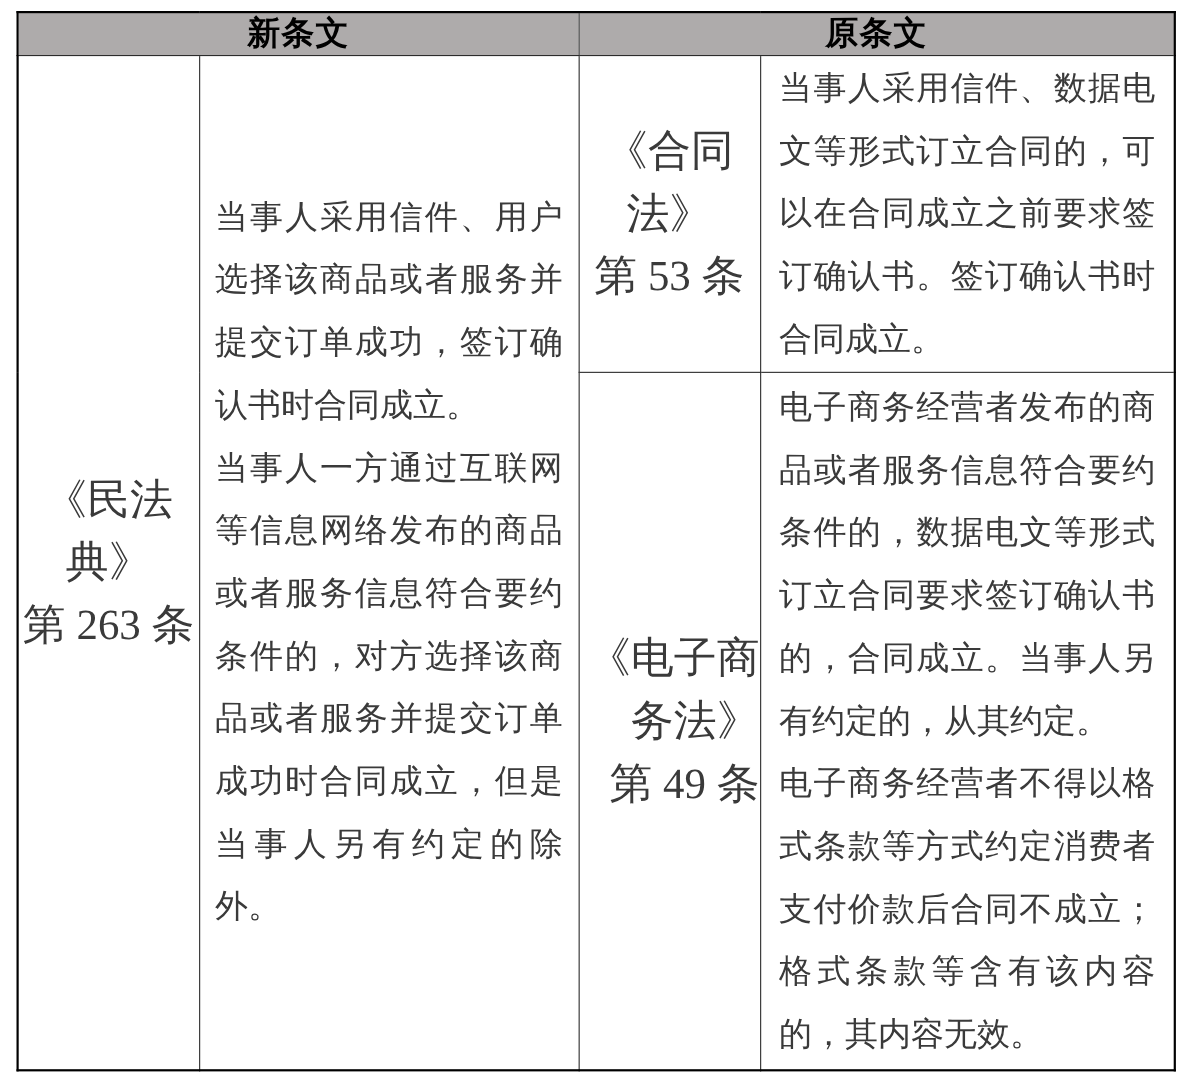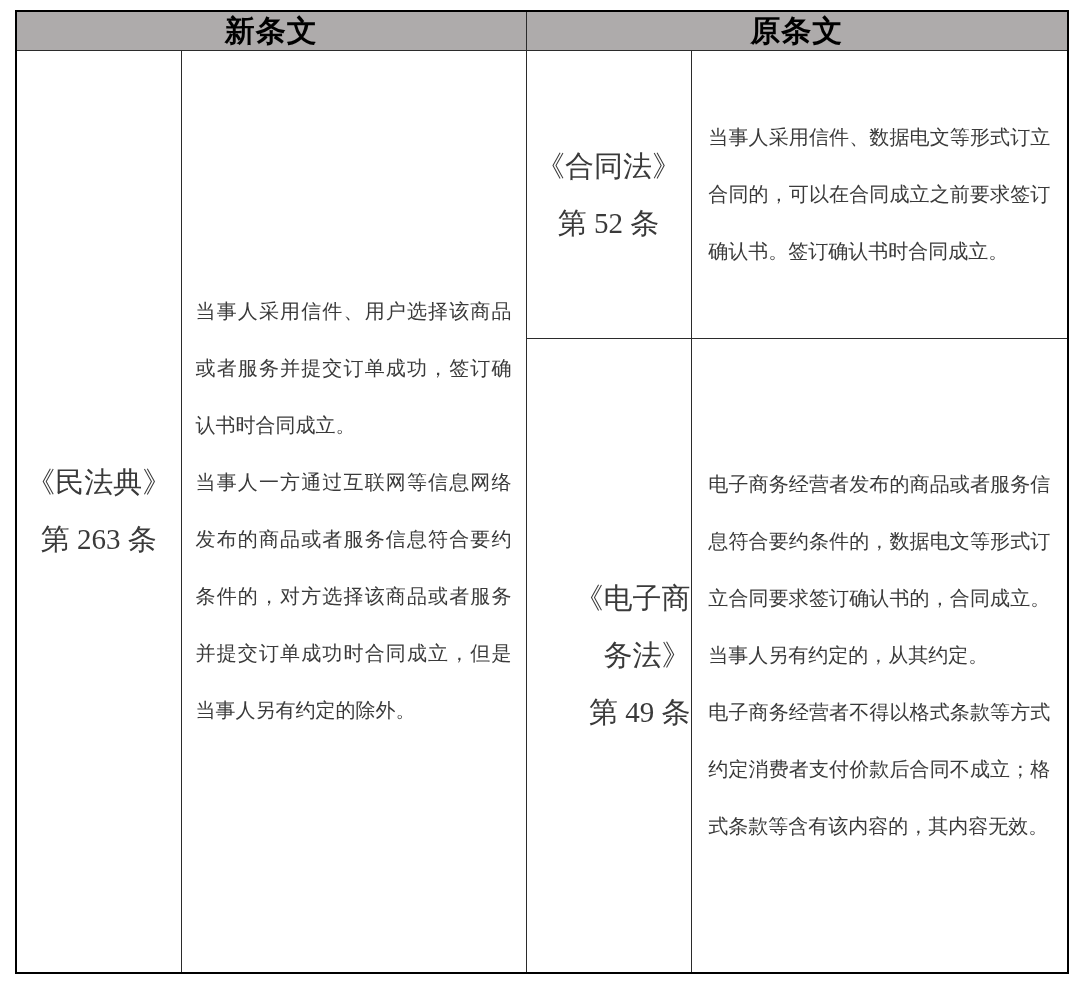--- a/index.html
+++ b/index.html
@@ -43,26 +43,26 @@
   th.hdr {
     background: var(--header-bg);
     color: var(--header-text);
     font-size: 30px;
     font-weight: bold;
     line-height: 38px;
     letter-spacing: 1px;
   }
   td.label-cell {
     text-align: center;
-    font-size: 29px;
+    font-size: 39px;
     line-height: 57px;
     color: var(--text);
   }
   td.text-cell {
-    font-size: 20px;
+    font-size: 30px;
     line-height: 57px;
     color: var(--text);
   }
   td.cell-new-text { padding-top: 48px; }
   td.cell-old2-label { padding-bottom: 46px; text-align: right; }
   .para-box {
     margin: 0 auto;
   }
   .w-new { width: 316px; }
   .w-old { width: 342px; }
@@ -97,21 +97,21 @@
           <div>第 263 条</div>
         </td>
         <td class="text-cell cell-new-text" rowspan="2">
           <div class="para-box w-new">
             <p>当事人采用信件、用户选择该商品或者服务并提交订单成功，签订确认书时合同成立。</p>
             <p>当事人一方通过互联网等信息网络发布的商品或者服务信息符合要约条件的，对方选择该商品或者服务并提交订单成功时合同成立，但是当事人另有约定的除外。</p>
           </div>
         </td>
         <td class="label-cell">
           <div>《合同法》</div>
-          <div>第 52 条</div>
+          <div>第 53 条</div>
         </td>
         <td class="text-cell">
           <div class="para-box w-old">
             <p>当事人采用信件、数据电文等形式订立合同的，可以在合同成立之前要求签订确认书。签订确认书时合同成立。</p>
           </div>
         </td>
       </tr>
       <tr class="r2">
         <td class="label-cell cell-old2-label">
           <div>《电子商</div>

